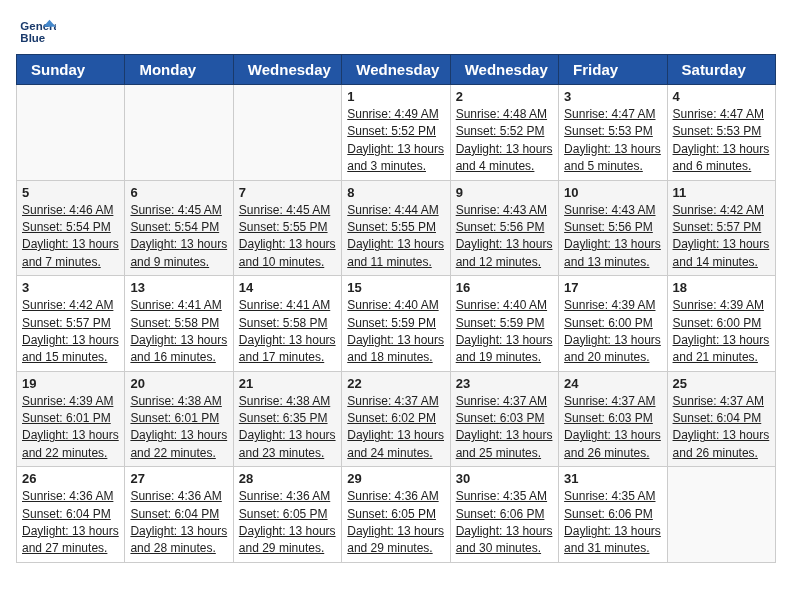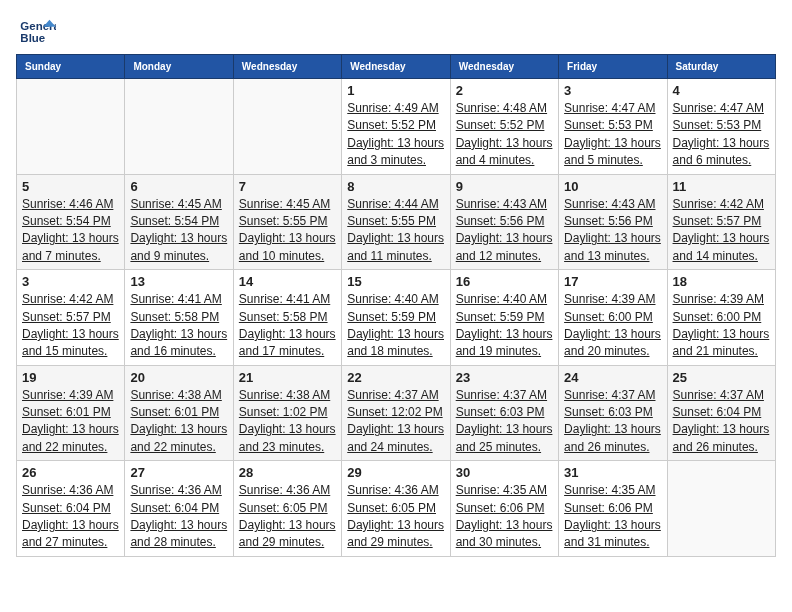--- a/index.html
+++ b/index.html
@@ -41,23 +41,23 @@
       padding: 0 6px 6px 6px;
     }
     table {
       width: 100%;
       border-collapse: collapse;
       table-layout: fixed;
     }
     thead tr th {
       background: #2255a4;
       color: #fff;
-      font-size: 10px;
+      font-size: 15px;
       font-weight: bold;
-      padding: 6px 8px;
+      padding: 6px 14px;
       text-align: left;
       border: 1px solid #1a3a6b;
       margin-top: 20px;
     }
     tbody tr td {
       vertical-align: top;
       border: 1px solid #ccc;
       padding: 4px 5px;
       height: 88px;
       font-size: 10.5px;
@@ -240,27 +240,27 @@
           </td>
           <td>
             <span class="day-num">20</span>
             <div class="day-info">Sunrise: 4:38 AM
 Sunset: 6:01 PM
 Daylight: 13 hours and 22 minutes.</div>
           </td>
           <td>
             <span class="day-num">21</span>
             <div class="day-info">Sunrise: 4:38 AM
-Sunset: 1:02 PM
+Sunset: 6:35 PM
 Daylight: 13 hours and 23 minutes.</div>
           </td>
           <td>
             <span class="day-num">22</span>
             <div class="day-info">Sunrise: 4:37 AM
-Sunset: 12:02 PM
+Sunset: 6:02 PM
 Daylight: 13 hours and 24 minutes.</div>
           </td>
           <td>
             <span class="day-num">23</span>
             <div class="day-info">Sunrise: 4:37 AM
 Sunset: 6:03 PM
 Daylight: 13 hours and 25 minutes.</div>
           </td>
           <td>
             <span class="day-num">24</span>

